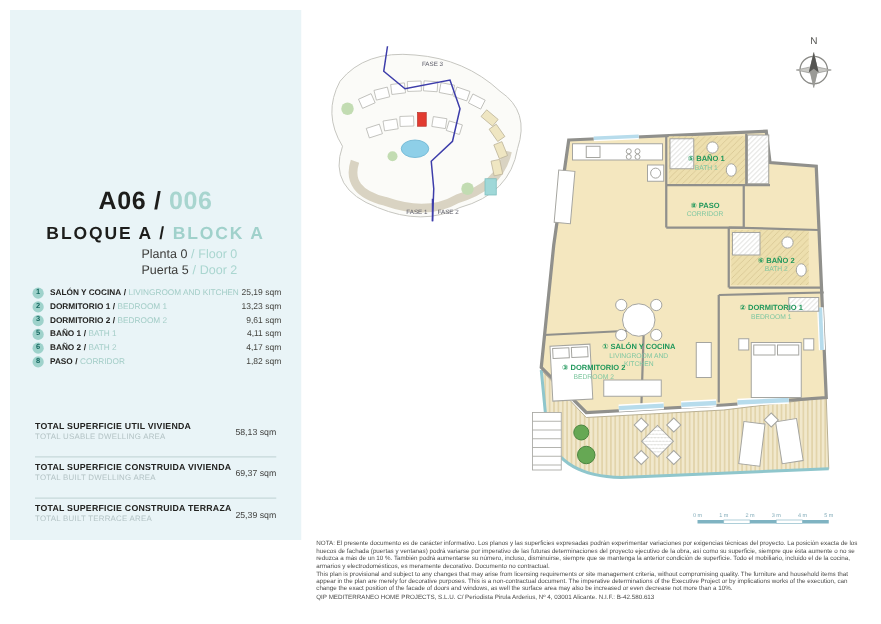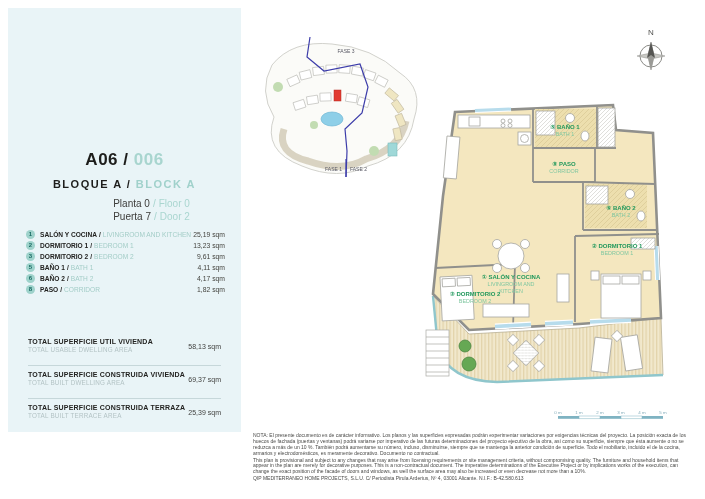--- a/index.html
+++ b/index.html
@@ -1,24 +1,24 @@
 <!DOCTYPE html>
 <html><head>
 <meta charset="utf-8">
 <style>
   html,body{margin:0;padding:0;background:#ffffff;}
   .page{position:relative;width:705px;height:499px;background:#ffffff;overflow:hidden;
         font-family:"Liberation Sans","DejaVu Sans",sans-serif;}
   
   .panel{position:absolute;left:8px;top:8px;width:233px;height:424px;background:#e9f4f7;}
   .title-row{position:absolute;top:142px;left:0;width:100%;text-align:center;
-             font-size:17px;font-weight:bold;color:#1d1d1b;letter-spacing:.5px;}
+             font-size:20px;font-weight:bold;color:#1d1d1b;letter-spacing:.5px;}
   .title-row .alt{color:#a8d5cf;}
   .bloque-row{position:absolute;top:170px;left:0;width:100%;text-align:center;
-              font-size:11px;font-weight:bold;color:#1d1d1b;letter-spacing:1.5px;}
+              font-size:14px;font-weight:bold;color:#1d1d1b;letter-spacing:1.5px;}
   .bloque-row .alt{color:#a0d1cb;}
   .sub-row{position:absolute;left:0;width:100%;text-align:center;font-size:10px;color:#3c3c3a;margin-left:27px;}
   .sub-row .sep{color:#a8d5cf;padding:0 3px;}
   .sub-row .alt{color:#aad6d0;}
   .planta-row{top:190px;}
   .puerta-row{top:203px;}
   .room-list{position:absolute;top:221px;left:18px;right:16px;}
   .room-row{display:flex;align-items:center;height:11px;}
   .num-badge{flex:0 0 auto;width:9px;height:9px;border-radius:50%;background:#9ed2cb;color:#186a62;
              font-size:6px;font-weight:bold;line-height:9px;text-align:center;margin-right:5px;}
@@ -57,21 +57,21 @@
     </div>
     <div class="bloque-row">
       <span>BLOQUE A</span>
       <span>/</span>
       <span class="alt">BLOCK A</span>
     </div>
     <div class="sub-row planta-row">
       <span>Planta 0</span><span class="sep">/</span><span class="alt">Floor 0</span>
     </div>
     <div class="sub-row puerta-row">
-      <span>Puerta 7</span><span class="sep">/</span><span class="alt">Door 2</span>
+      <span>Puerta 5</span><span class="sep">/</span><span class="alt">Door 2</span>
     </div>
 
     <div class="room-list">
       <div class="room-row">
         <span class="num-badge">1</span>
         <span class="r-es">SALÓN Y COCINA</span>
         <span class="r-sep">/</span>
         <span class="r-en">LIVINGROOM AND KITCHEN</span>
         <span class="r-area">25,19 sqm</span>
       </div>

